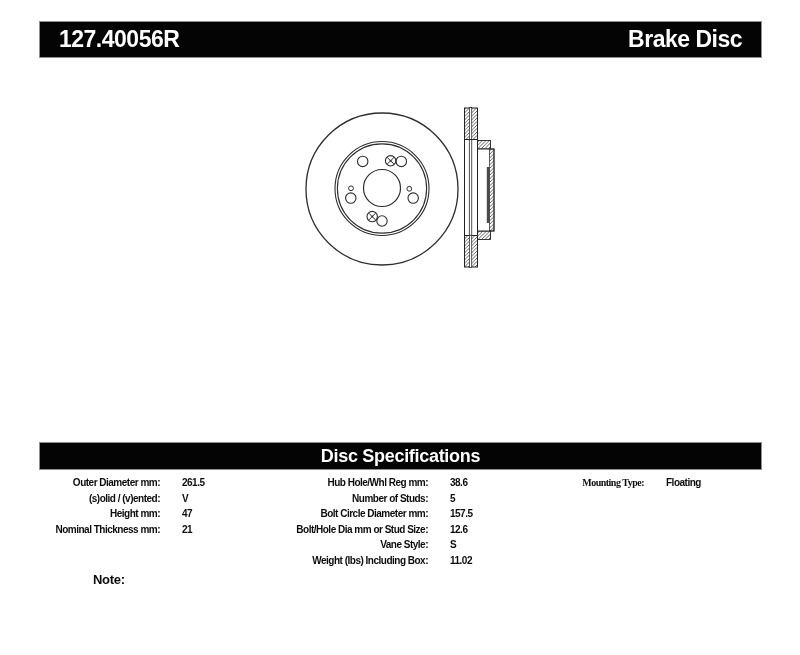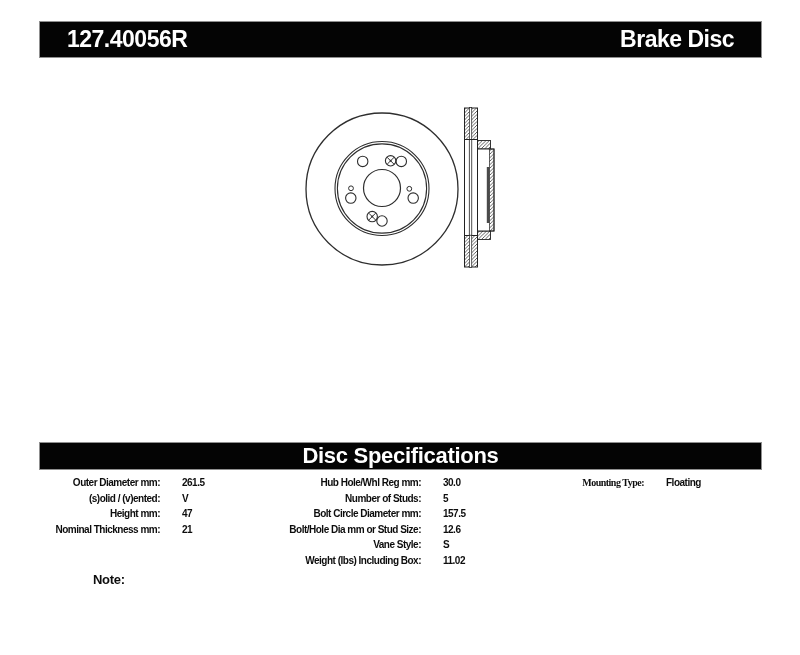--- a/index.html
+++ b/index.html
@@ -9,35 +9,35 @@
     font-family:"Liberation Sans",sans-serif;
     color:#0d0d0d;
   }
   .bar{
     position:absolute;left:39px;width:723px;box-sizing:border-box;
     background:#040404;color:#ffffff;border:1px solid #8f8f8f;
   }
   .header-bar{
     top:21px;height:37px;
     display:flex;justify-content:space-between;align-items:center;
-    padding:0 27px;
+    padding:0 19px;
     font-size:23px;font-weight:bold;letter-spacing:-0.5px;
   }
   .spec-bar{
     top:442px;height:28px;
-    text-align:center;font-size:22px;font-weight:bold;line-height:26px;
+    text-align:center;font-size:18px;font-weight:bold;line-height:26px;
     letter-spacing:-0.3px;
   }
   .drawing{position:absolute;left:280px;top:88px;}
   .spec-col{position:absolute;top:475px;font-size:10px;font-weight:bold;letter-spacing:-0.5px;}
   .spec-row{display:flex;line-height:15.6px;white-space:nowrap;}
   .lbl{text-align:right;}
   .val{margin-left:22px;}
   .col1{left:20px;}  .col1 .lbl{width:140px;}
-  .col2{left:243px;} .col2 .lbl{width:178px;}
+  .col2{left:250px;} .col2 .lbl{width:178px;}
   .col3{left:544px;} .col3 .lbl{width:100px;font-family:Liberation Serif, serif;}
   .note{position:absolute;left:93px;top:572px;font-size:13px;font-weight:bold;letter-spacing:-0.3px;}
 </style>
 </head>
 <body>
 
 <div class="bar header-bar">
   <span>127.40056R</span>
   <span>Brake Disc</span>
 </div>
@@ -116,21 +116,21 @@
   </div>
   <div class="spec-row">
     <span class="lbl">Nominal Thickness mm:</span>
     <span class="val">21</span>
   </div>
 </div>
 
 <div class="spec-col col2">
   <div class="spec-row">
     <span class="lbl">Hub Hole/Whl Reg mm:</span>
-    <span class="val">30.0</span>
+    <span class="val">38.6</span>
   </div>
   <div class="spec-row">
     <span class="lbl">Number of Studs:</span>
     <span class="val">5</span>
   </div>
   <div class="spec-row">
     <span class="lbl">Bolt Circle Diameter mm:</span>
     <span class="val">157.5</span>
   </div>
   <div class="spec-row">

